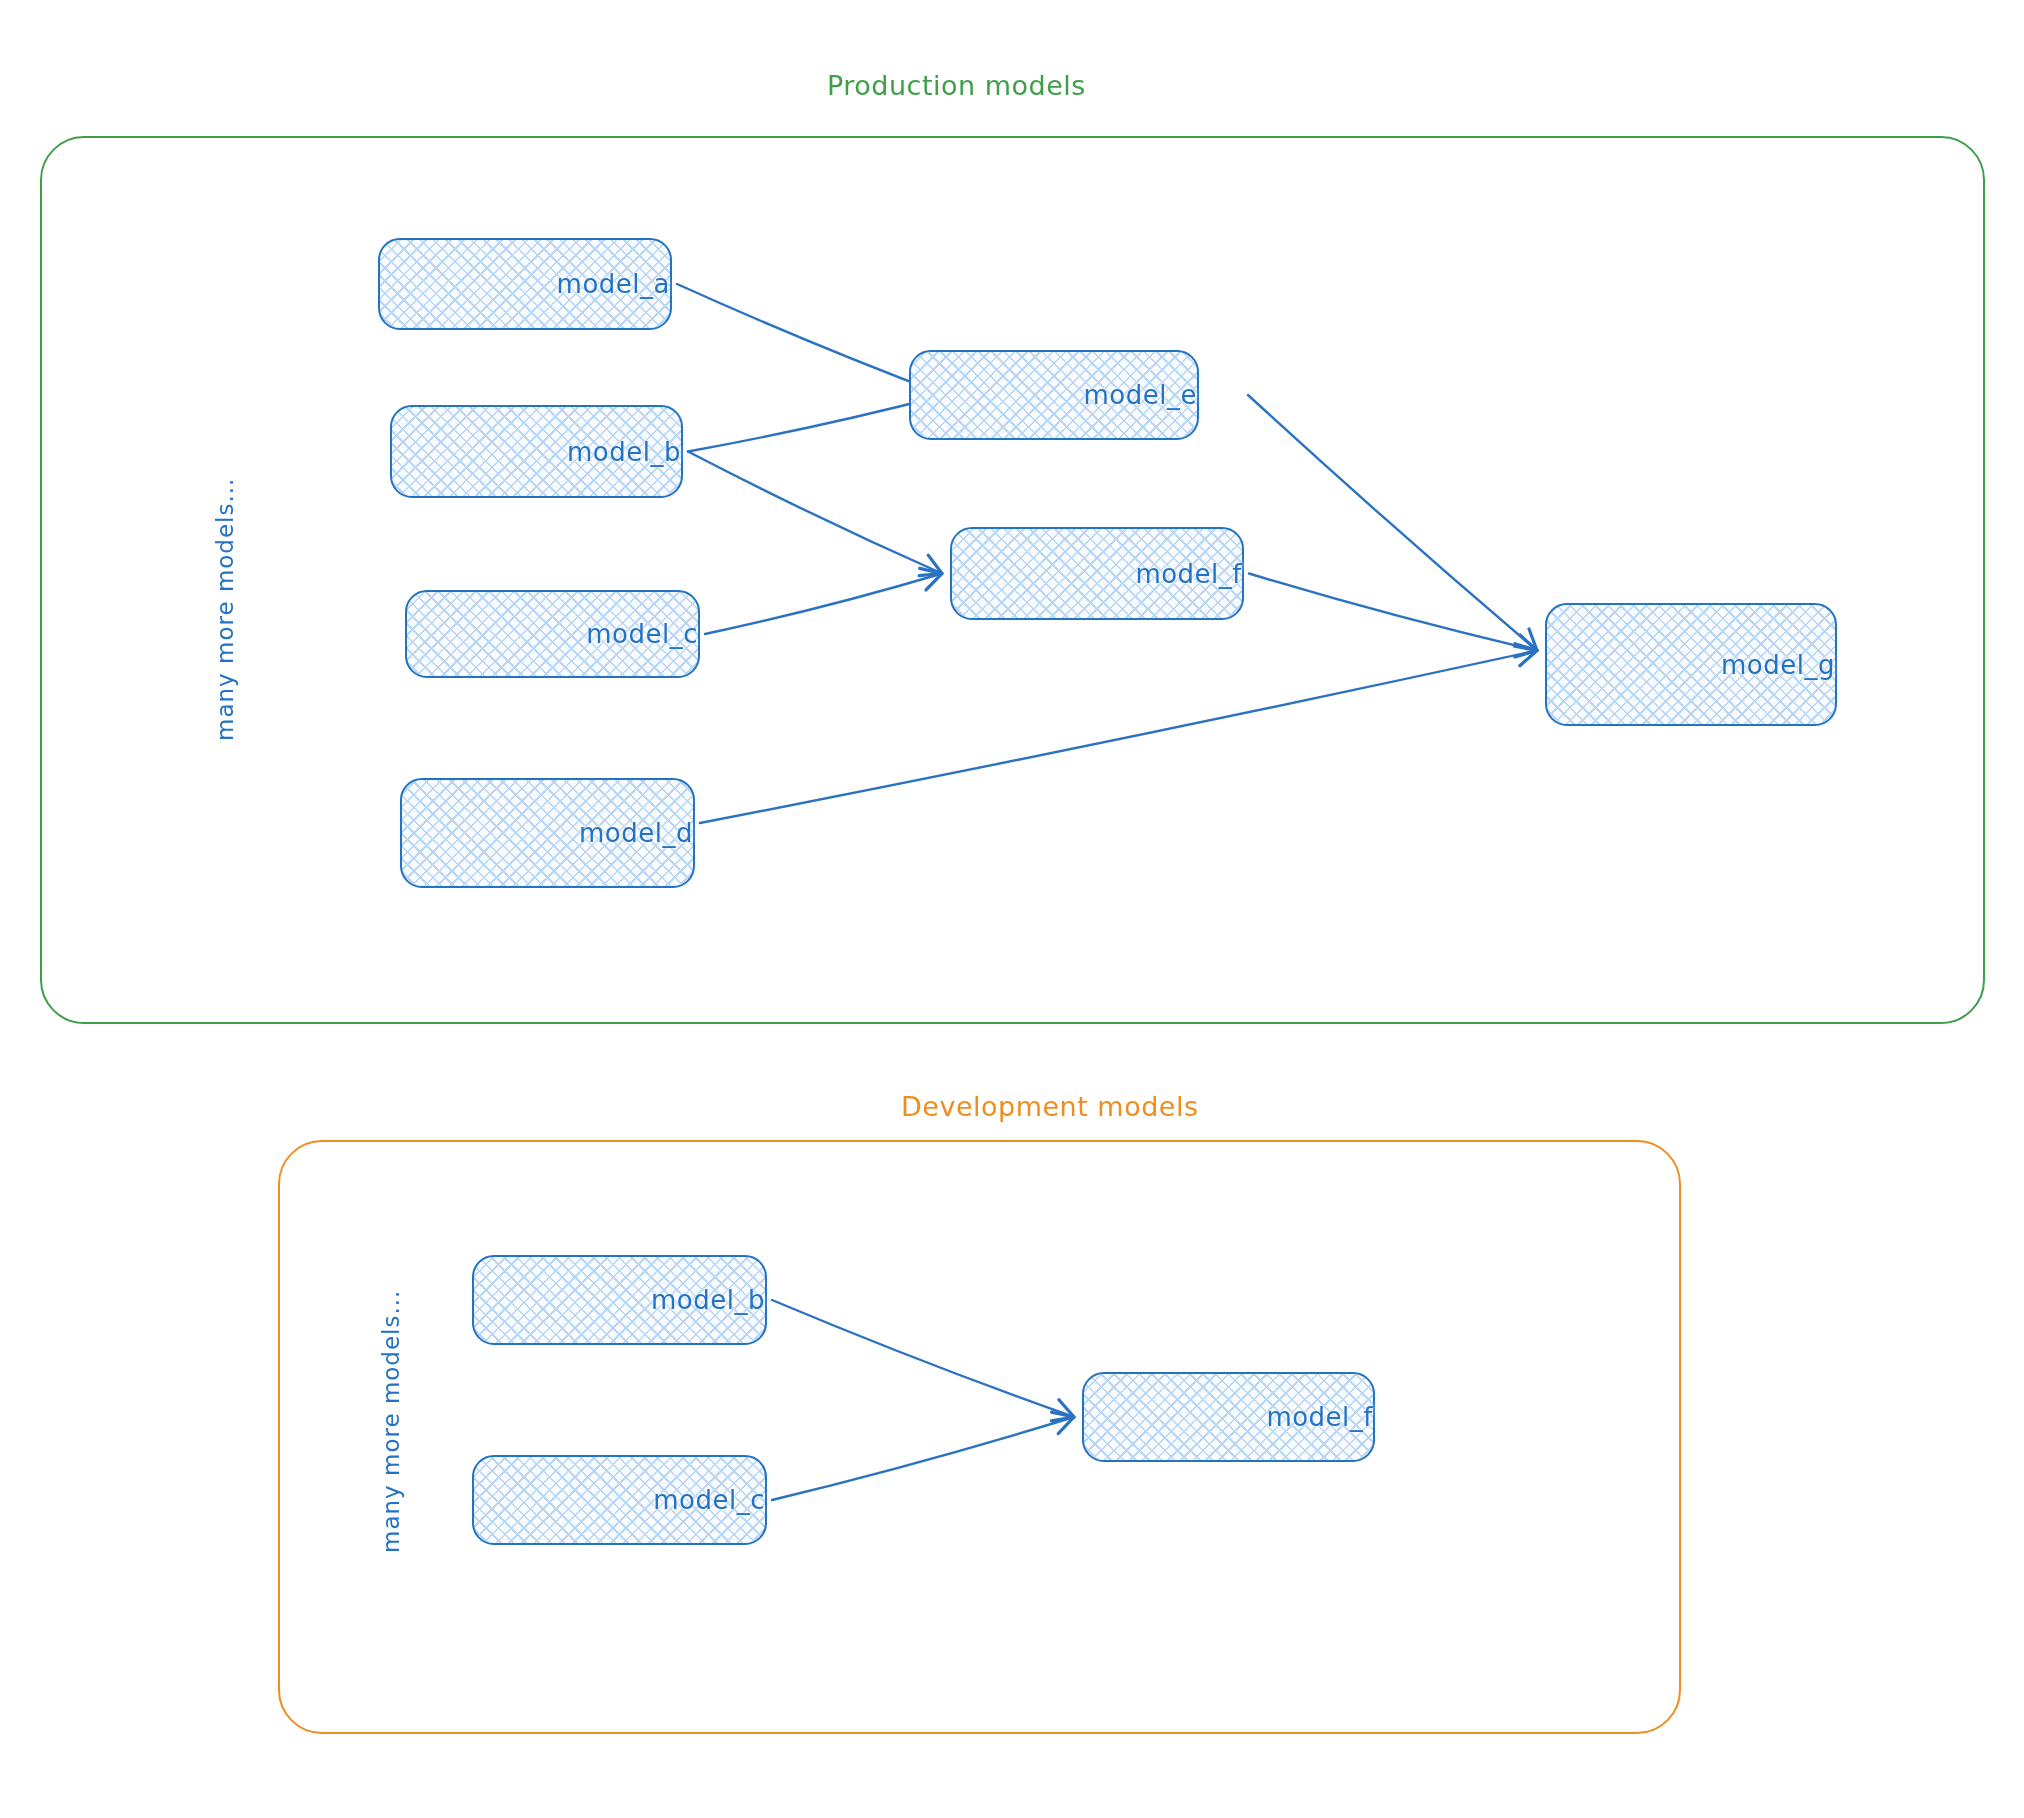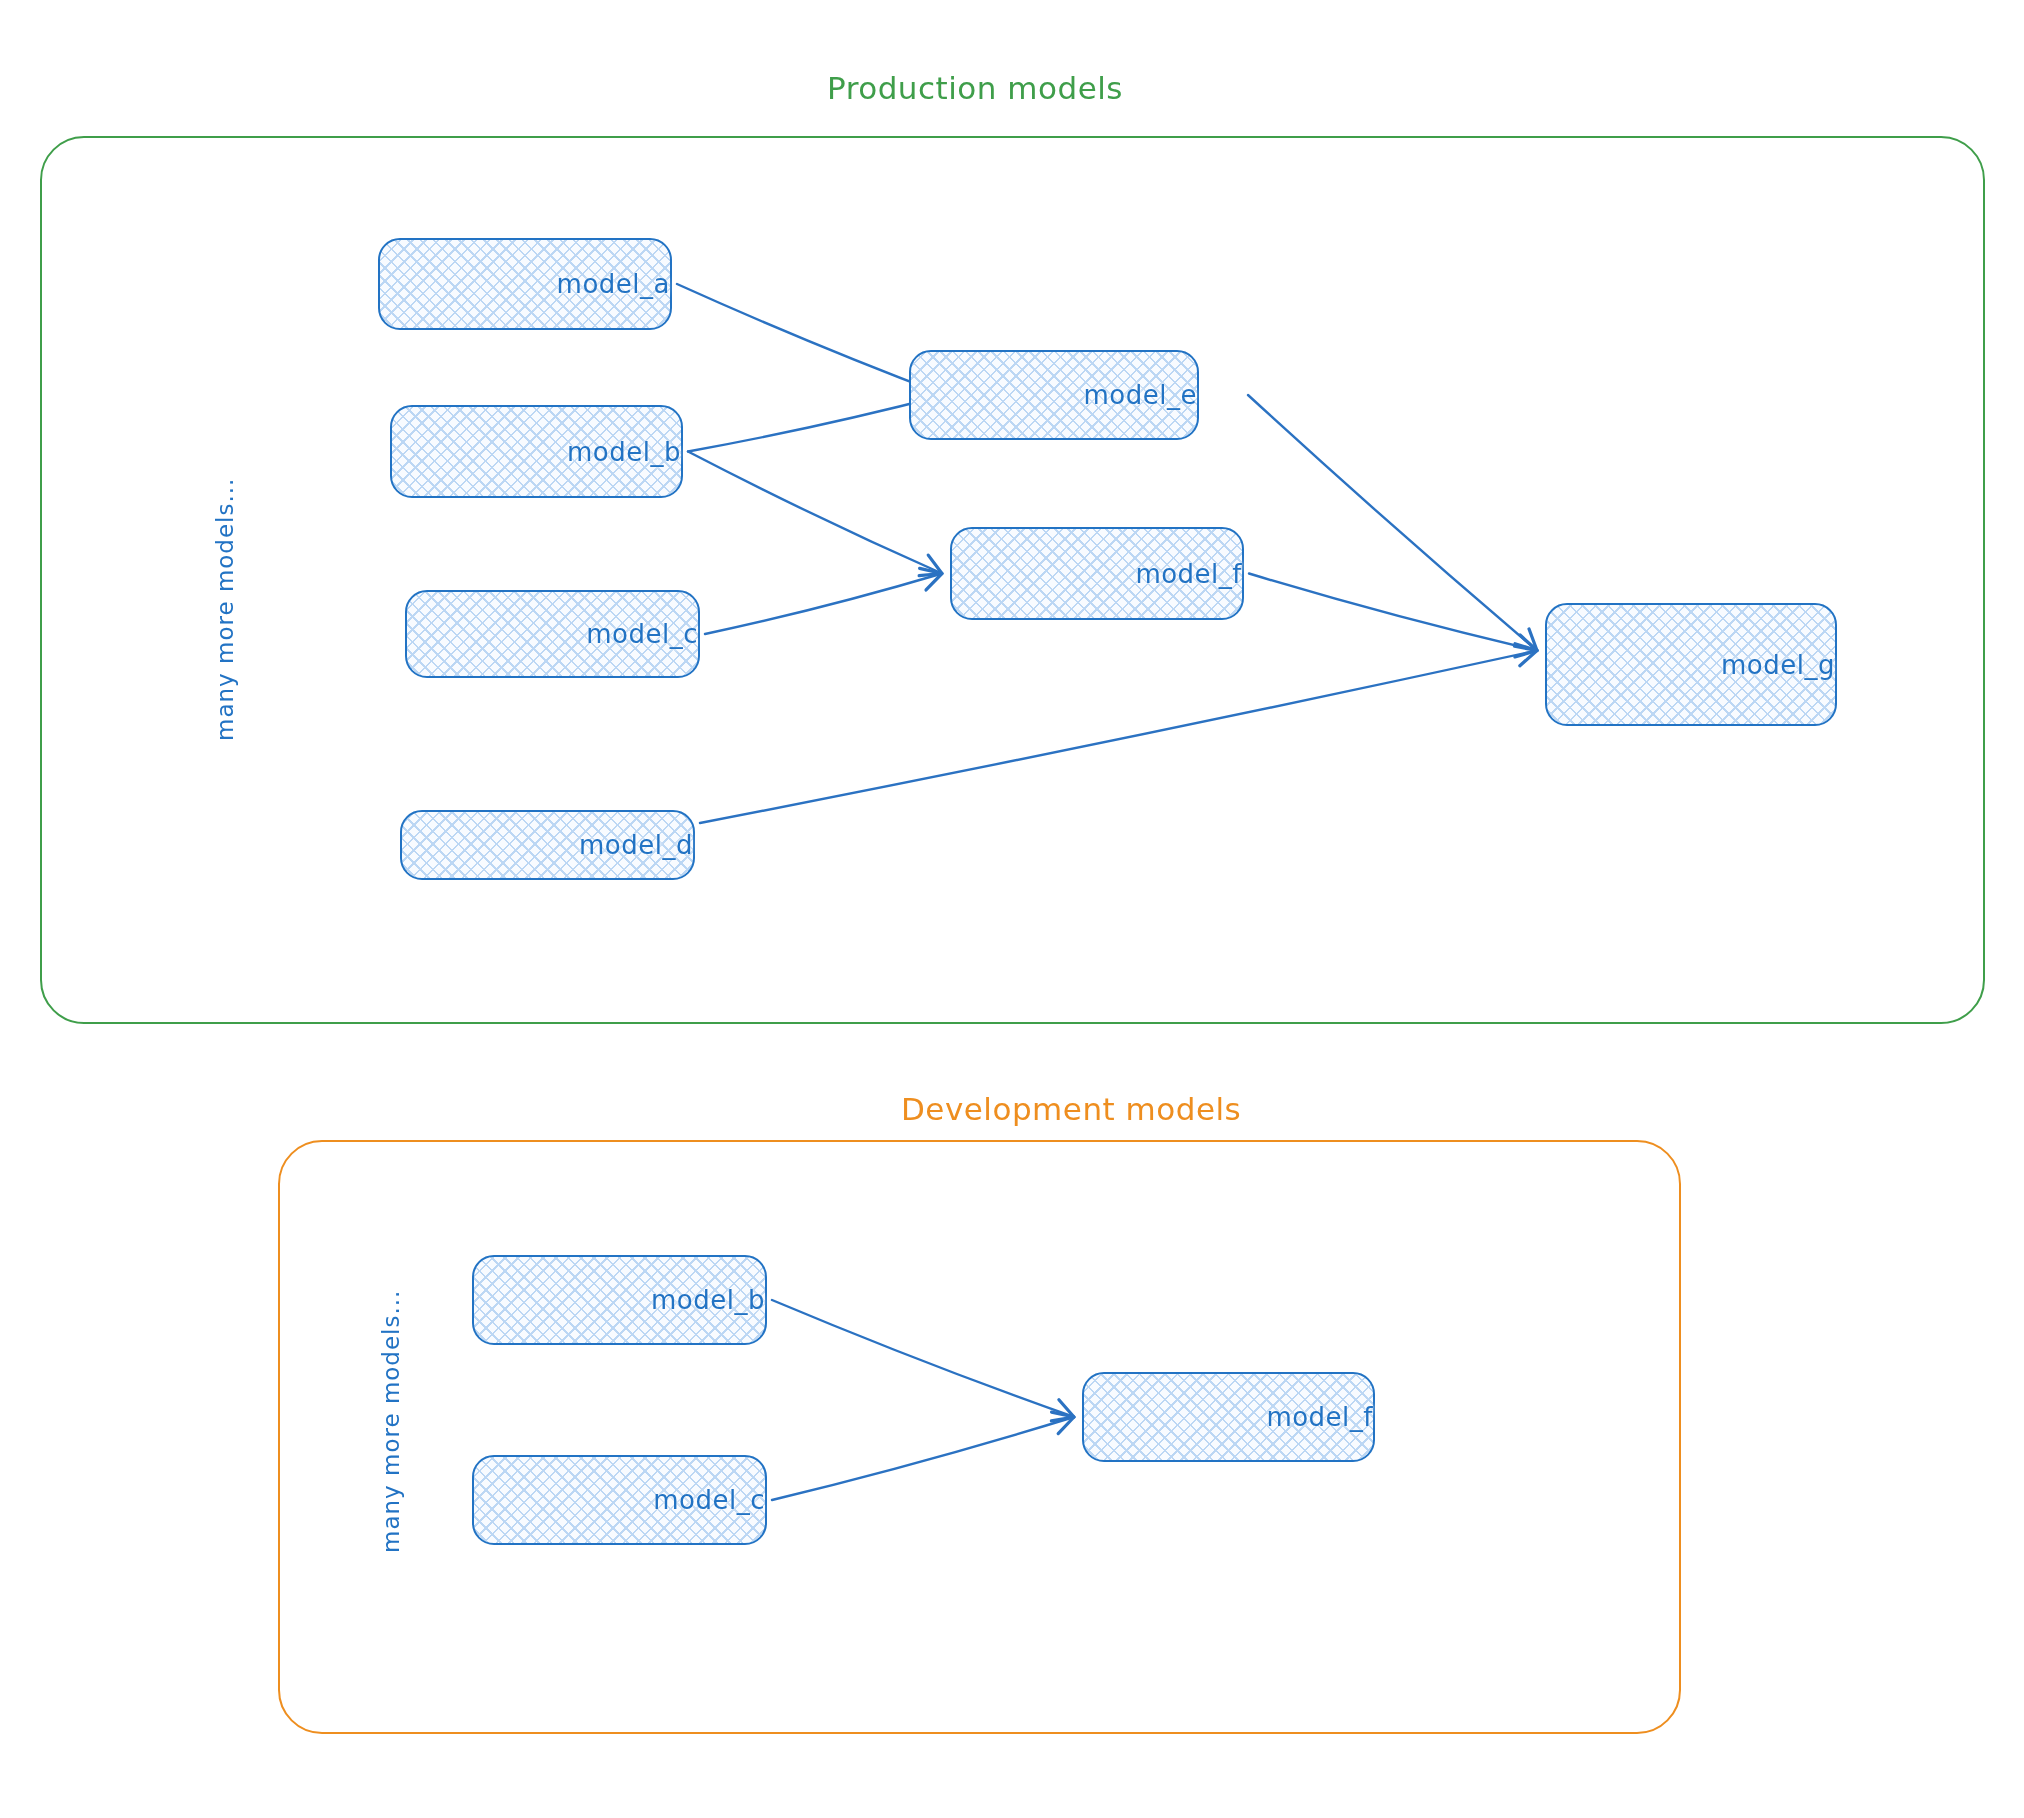--- a/index.html
+++ b/index.html
@@ -44,21 +44,21 @@
     width: 1941px; height: 884px;
     border: 2.5px solid var(--production-accent, #3f9e4a);
   }
   .frame.development {
     left: 278px; top: 1140px;
     width: 1399px; height: 590px;
     border: 2.5px solid var(--development-accent, #ee8e1f);
   }
   .section-title {
     position: absolute;
-    font-size: 31px;
+    font-size: 27px;
     letter-spacing: 0.5px;
     white-space: nowrap;
     font-weight: 500;
   }
   .section-title.production {
     left: 827px; top: 70px;
     color: var(--production-accent, #3f9e4a);
   }
   .section-title.development {
     left: 901px; top: 1091px;
@@ -131,21 +131,21 @@
   </div>
 
   <div class="node" style="left:390px; top:405px; width:293px; height:93px">
     <span class="node-label">model_b</span>
   </div>
 
   <div class="node" style="left:405px; top:590px; width:295px; height:88px">
     <span class="node-label">model_c</span>
   </div>
 
-  <div class="node" style="left:400px; top:810px; width:295px; height:70px">
+  <div class="node" style="left:400px; top:778px; width:295px; height:110px">
     <span class="node-label">model_d</span>
   </div>
 
   <div class="node" style="left:909px; top:350px; width:290px; height:90px">
     <span class="node-label">model_e</span>
   </div>
 
   <div class="node" style="left:950px; top:527px; width:294px; height:93px">
     <span class="node-label">model_f</span>
   </div>

